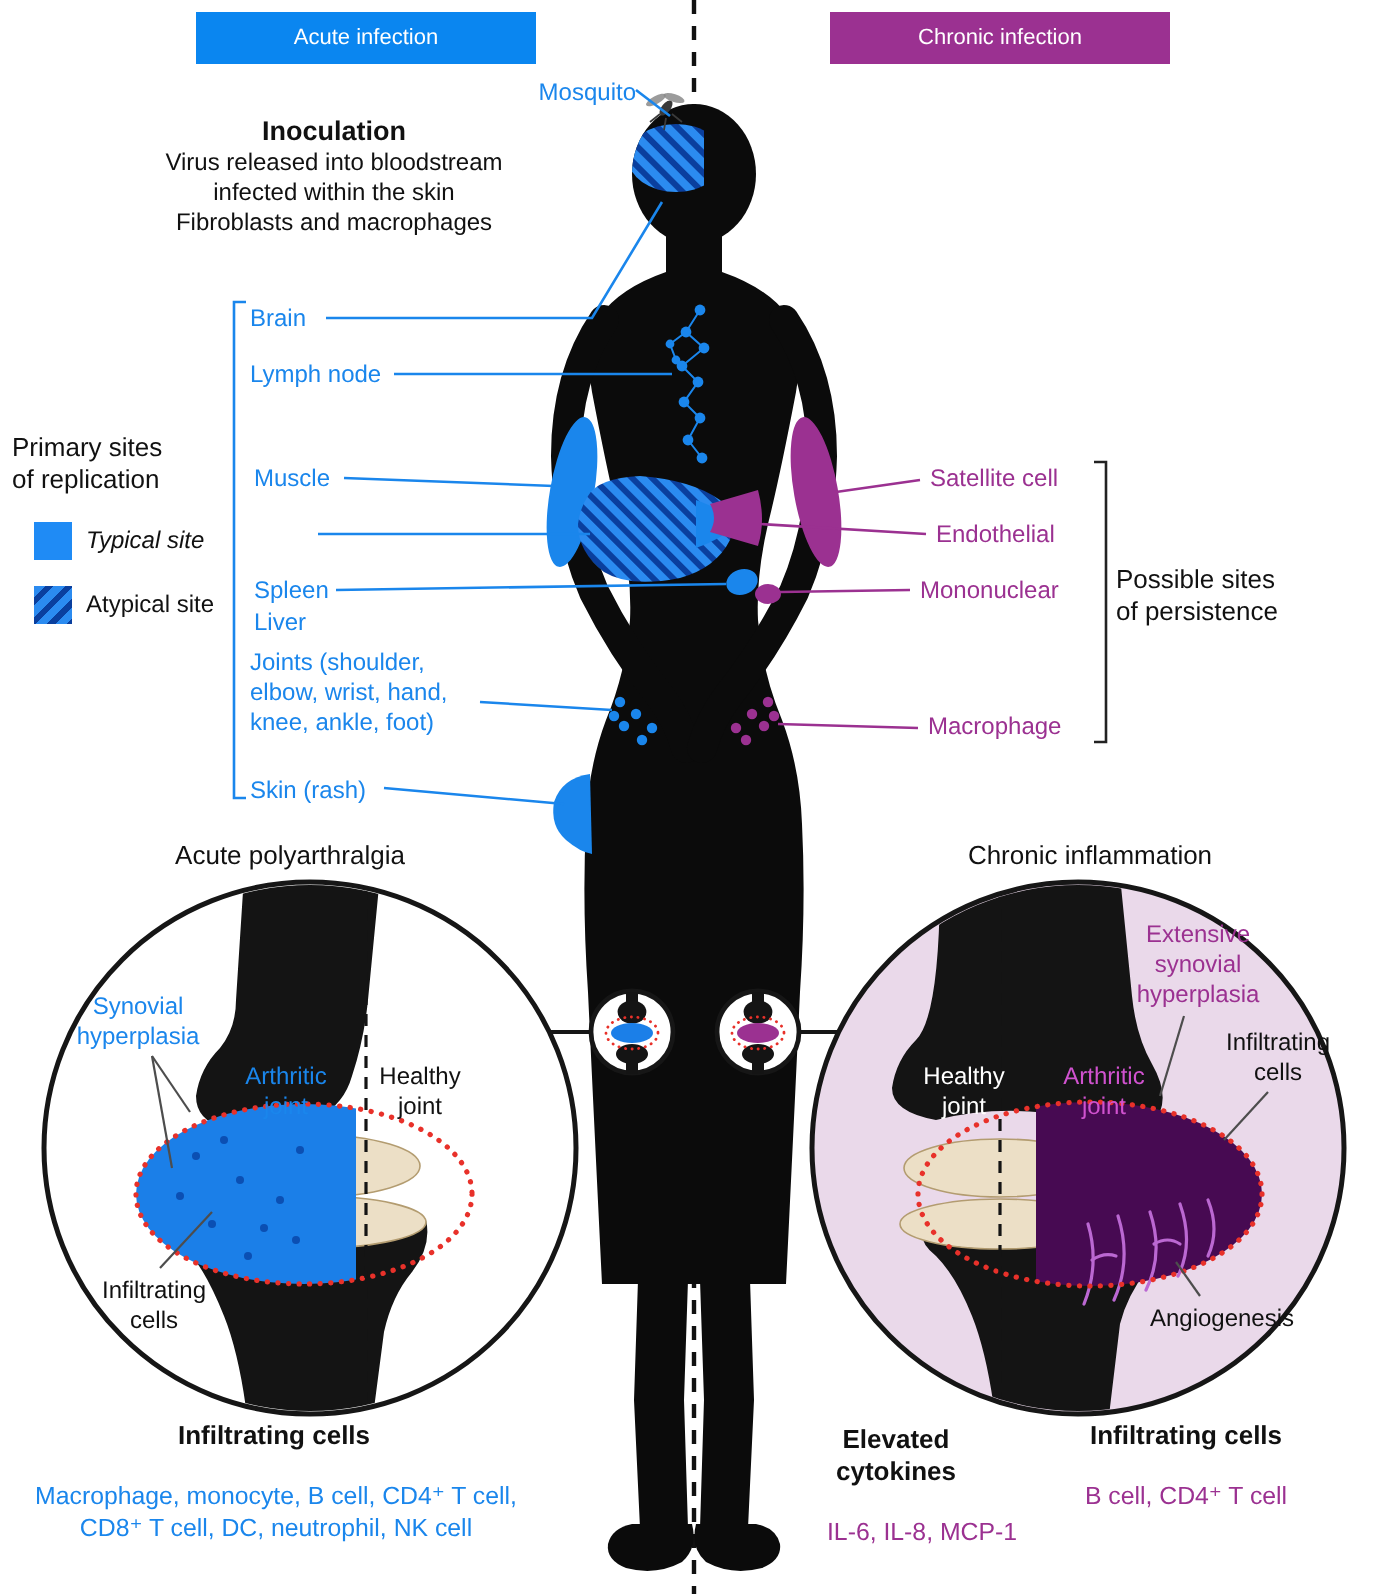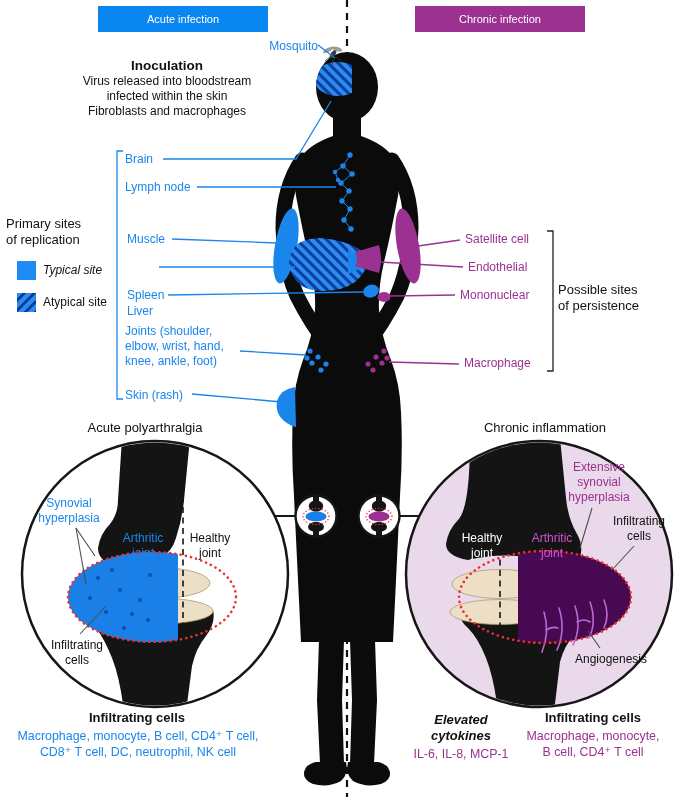--- a/index.html
+++ b/index.html
@@ -15,21 +15,21 @@
   .bold{font-weight:700;}
   .s13{font-size:13px;line-height:16px;}
   .hdr{position:absolute;top:6px;width:170px;height:26px;color:#fff;font-size:11px;
        display:flex;align-items:center;justify-content:center;}
   .hdr-acute{left:98px;background:#0a86f0;}
   .hdr-chronic{left:415px;background:#9b3191;}
   .swatch{position:absolute;width:19px;height:19px;}
   .swatch-typical{left:17px;top:261px;background:#1f8bf5;}
   .swatch-atypical{left:17px;top:293px;
      background:repeating-linear-gradient(135deg,#2b8bf0 0 4px,#0a3f9e 4px 7px);}
-  .ft{font-size:12.4px;line-height:15.5px;}
+  .ft{font-size:12.4px;line-height:15.5px;margin-top:12px;}
   svg{position:absolute;left:0;top:0;}
 </style>
 </head>
 <body>
 
 <div class="stage">
 
   <svg width="694" height="797" viewBox="0 0 694 797">
     <defs>
       <pattern id="hatchBlue" width="7" height="7" patternUnits="userSpaceOnUse" patternTransform="rotate(45)">
@@ -309,24 +309,23 @@
     <span style="display:block">Arthritic</span>
     <span style="display:block">joint</span>
   </div>
   <div class="lbl c" style="left:563px;top:652px;width:96px;">Angiogenesis</div>
 
   <div class="lbl s13 bold c" style="left:17px;top:710px;width:240px;">Infiltrating cells</div>
   <div class="lbl ft blue c" style="left:2px;top:729px;width:272px;">
     <span style="display:block">Macrophage, monocyte, B cell, CD4⁺ T cell,</span>
     <span style="display:block">CD8⁺ T cell, DC, neutrophil, NK cell</span>
   </div>
-  <div class="lbl s13 bold c" style="left:411px;top:712px;width:100px;font-style:italic;">
+  <div class="lbl s13 bold c" style="left:398px;top:712px;width:100px;">
     <span style="display:block">Elevated</span>
     <span style="display:block">cytokines</span>
   </div>
   <div class="lbl ft purple c" style="left:400px;top:747px;width:122px;">IL-6, IL-8, MCP-1</div>
   <div class="lbl s13 bold c" style="left:523px;top:710px;width:140px;">Infiltrating cells</div>
   <div class="lbl ft purple c" style="left:518px;top:729px;width:150px;">
-    <span style="display:block">Macrophage, monocyte,</span>
     <span style="display:block">B cell, CD4⁺ T cell</span>
   </div>
 
 </div>
 
 </body></html>

